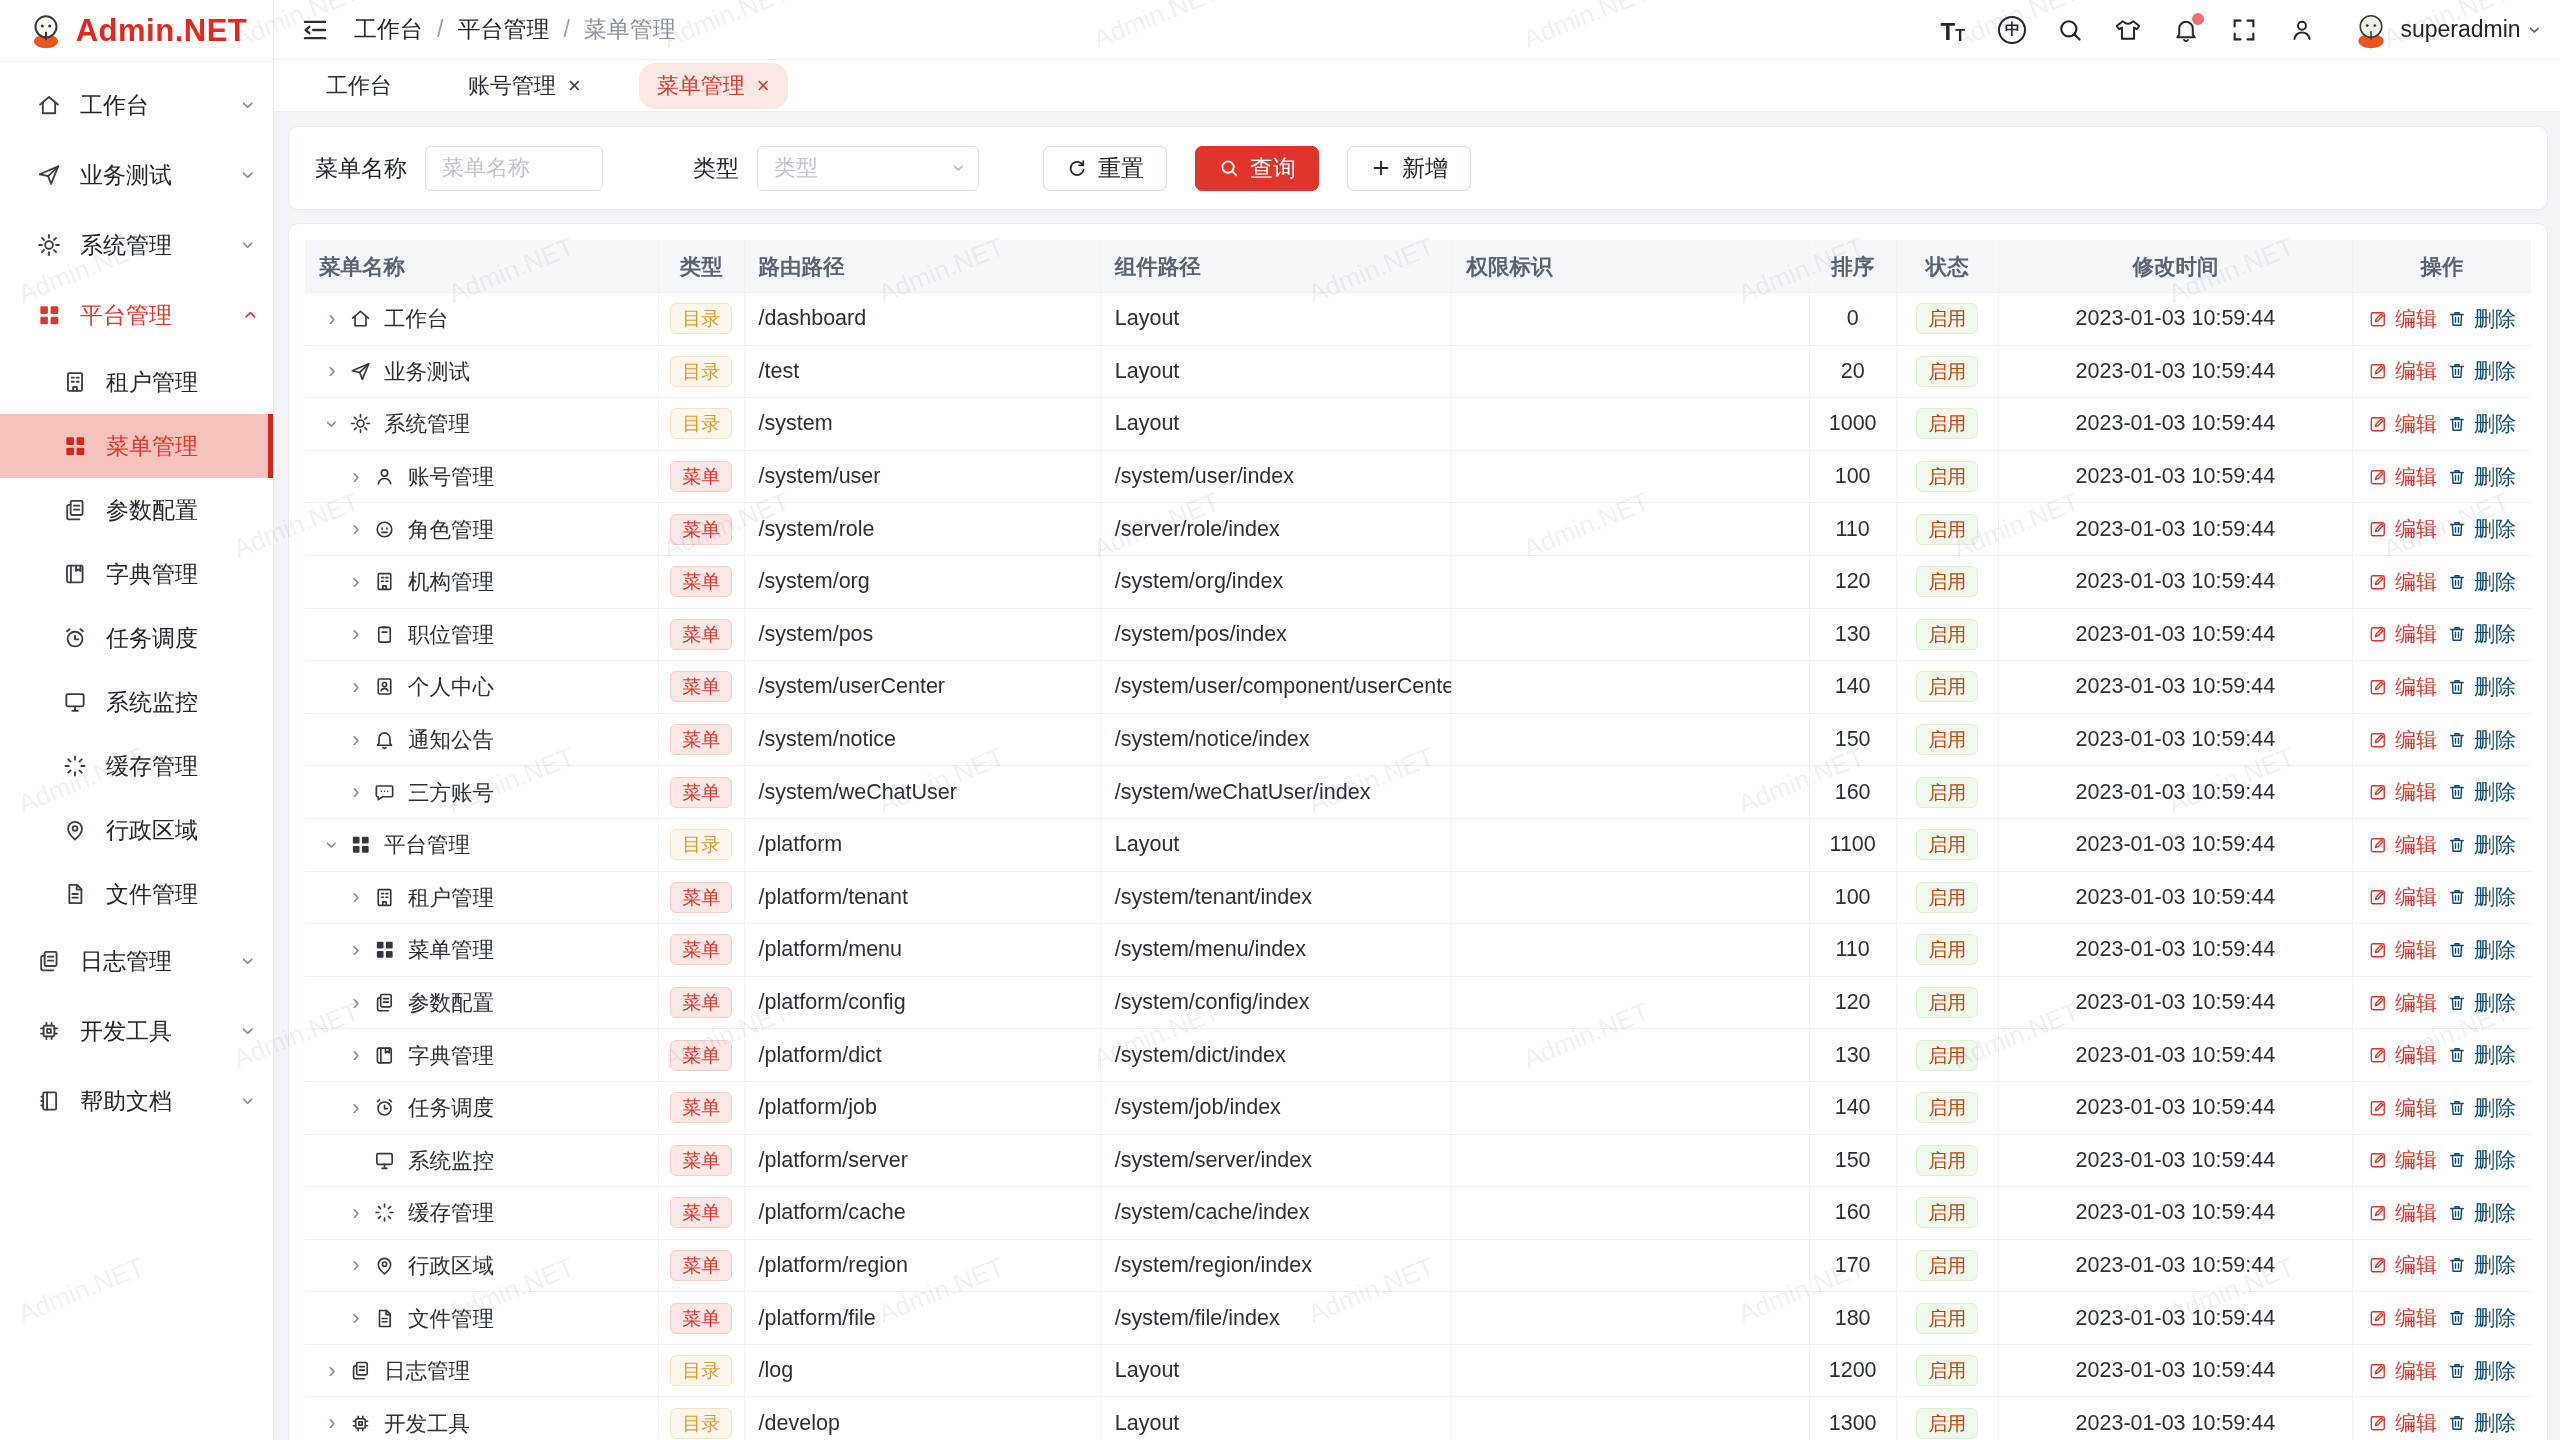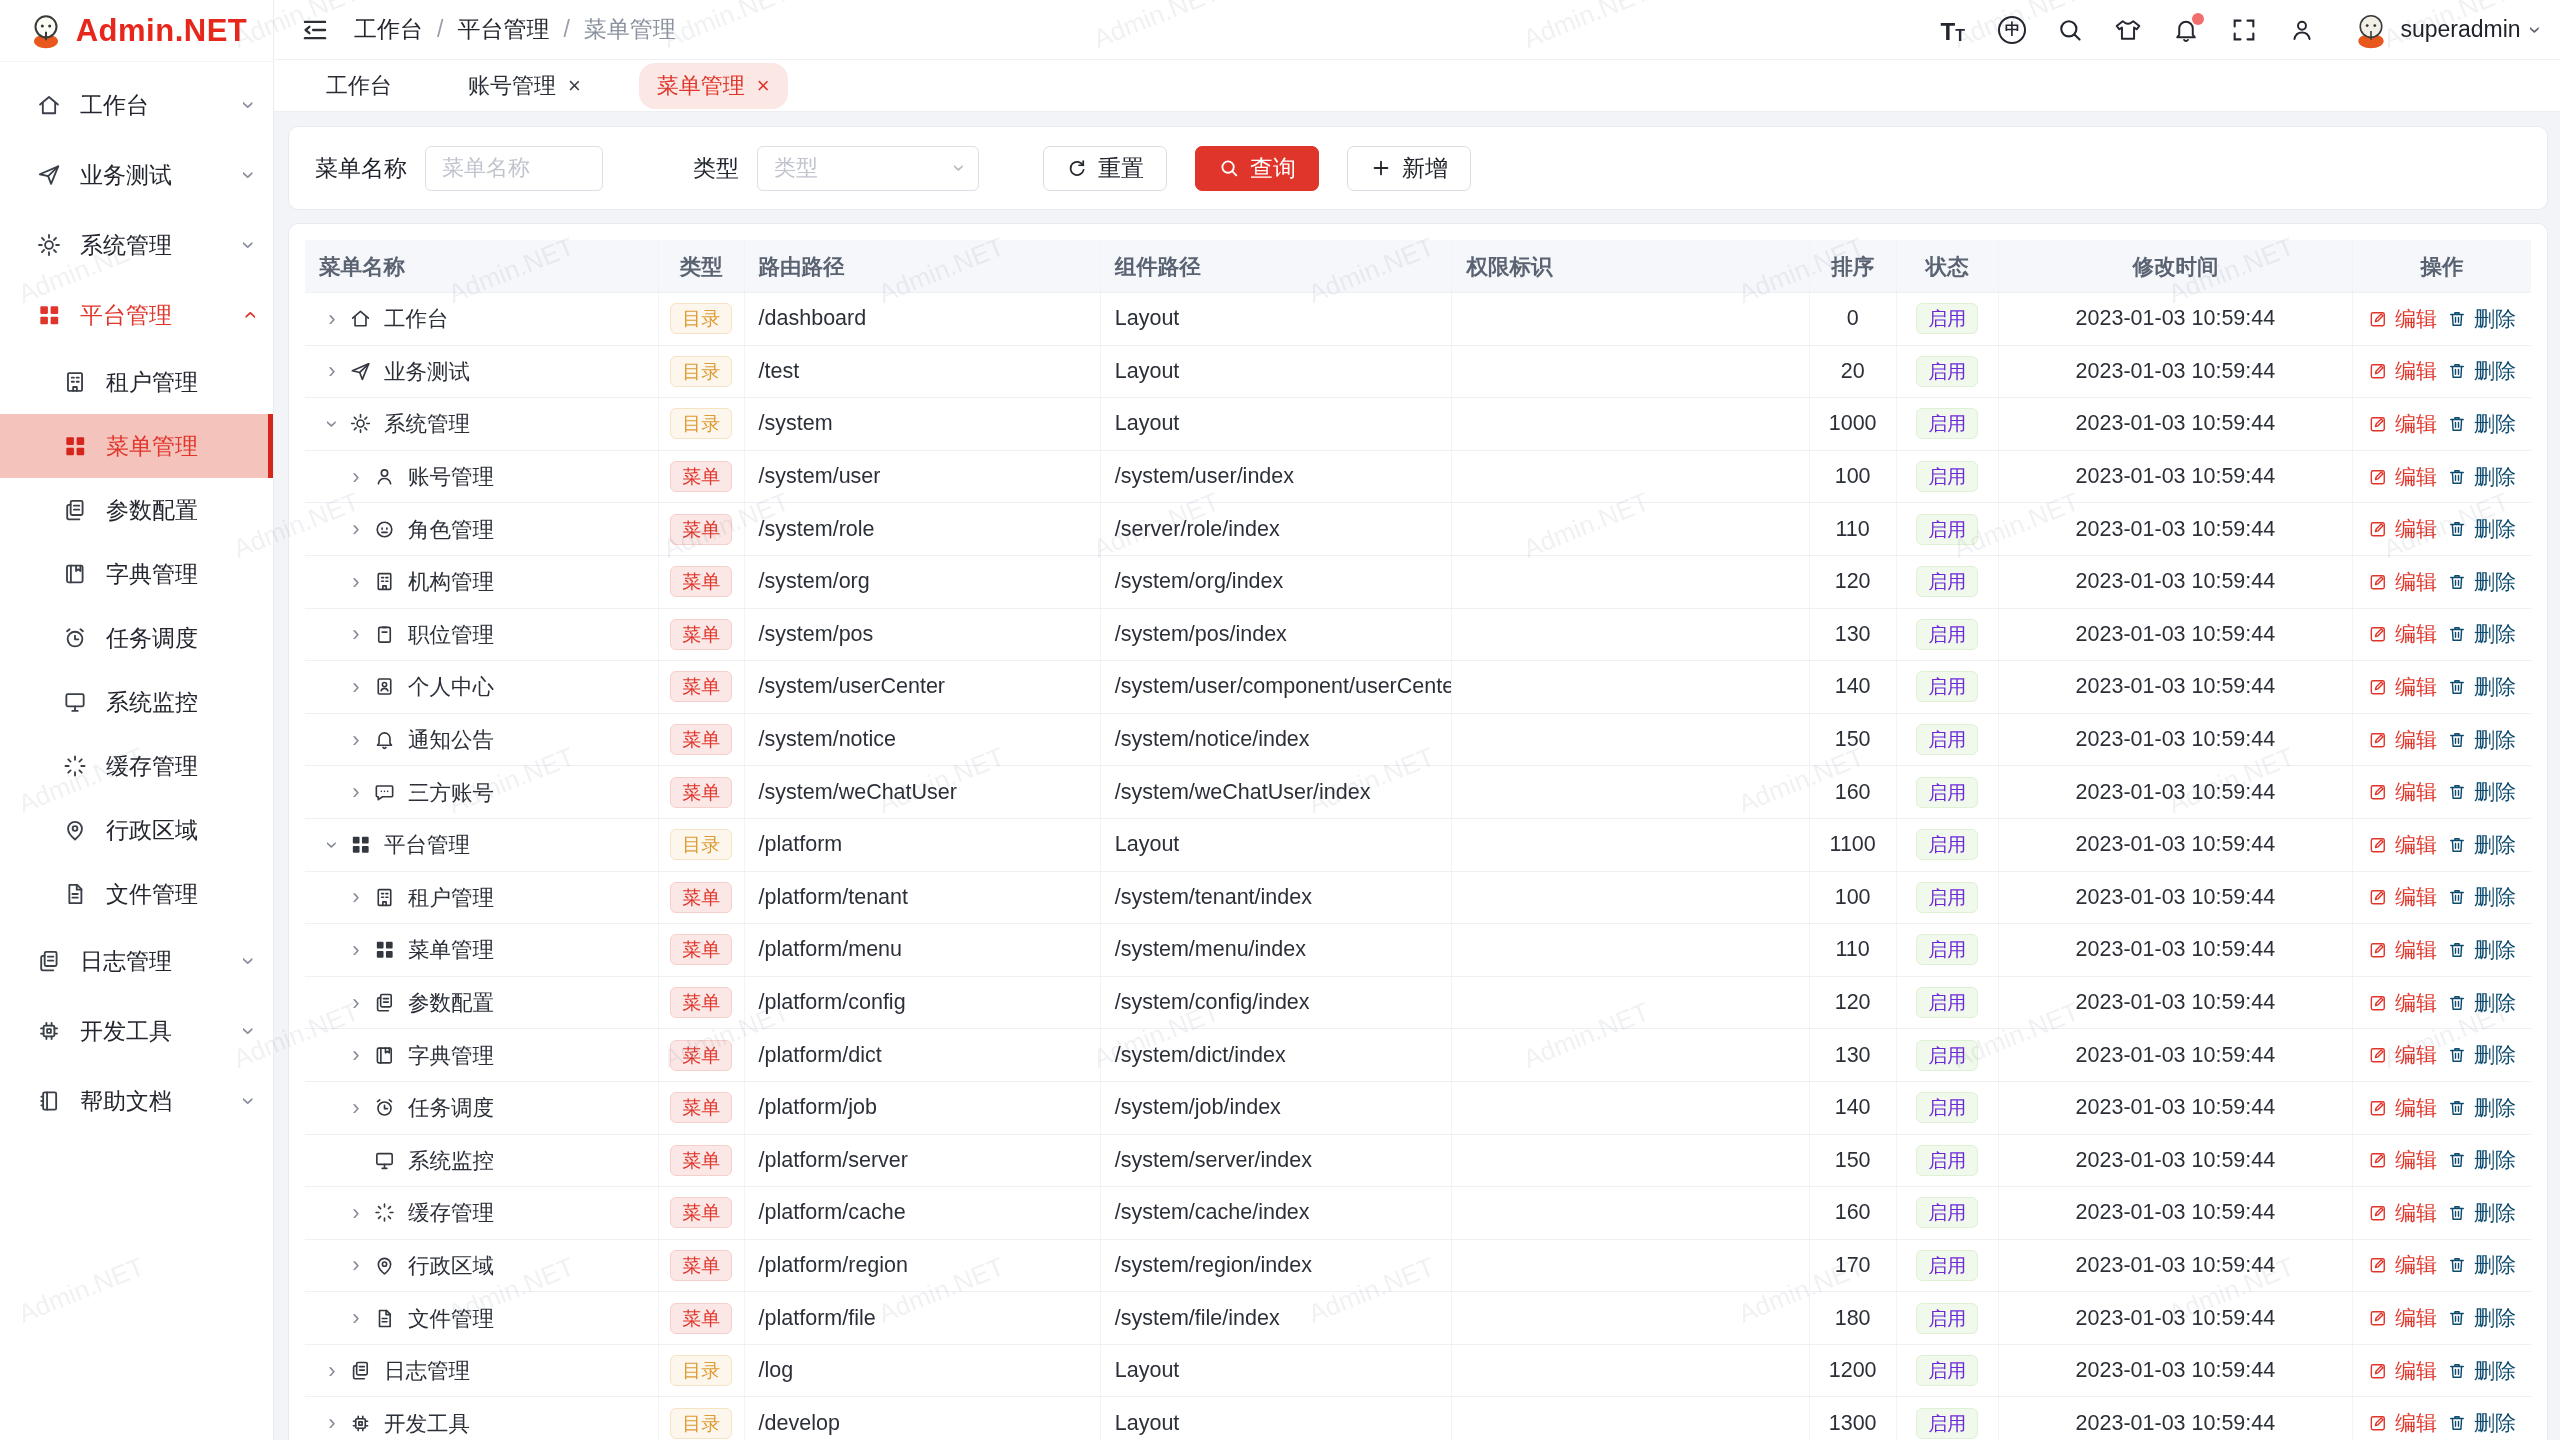--- a/index.html
+++ b/index.html
@@ -85,21 +85,21 @@
   .c8 { flex:0 0 15.9%; justify-content:center; }
   .c9 { flex:1; justify-content:center; }
   .tree-arrow { width:22px; color:#868c98; font-size:22px; margin-right:6px; display:inline-flex; justify-content:center; cursor:pointer; flex:0 0 22px; }
   .tree-arrow.down { transform:rotate(90deg); }
   .tree-arrow.hidden { visibility:hidden; }
   .row-icn { width:23px; height:23px; margin-right:12px; color:#33373f; flex:0 0 23px; }
   .row-icn svg, .icn svg { width:100%; height:100%; display:block; }
   .badge { font-size:19px; padding:5px 11px; border-radius:6px; line-height:1; }
   .badge.warn { color:#dd9b33; background:#fdf6ec; border:1px solid #f6e3c3; }
   .badge.danger { color:#e0352b; background:#fbe7e5; border:1px solid #f6cfcb; }
-  .badge.success { color:#6d28d9; background:#f0f9eb; border:1px solid #dff1d4; }
+  .badge.success { color:#c2410c; background:#f0f9eb; border:1px solid #dff1d4; }
   .op-link { display:inline-flex; align-items:center; gap:7px; cursor:pointer; font-size:21px; }
   .op-edit { color:#e0352b; margin-right:10px; }
   .op-del { color:#0c4a6e; }
   .op-link .oicon { width:20px; height:20px; display:inline-flex; }
   .op-link .oicon svg { width:100%; height:100%; }
 
   
   .wm-layer { position:absolute; inset:0; pointer-events:none; z-index:50; overflow:hidden; }
   .wm { position:absolute; transform:rotate(-22deg); color:rgba(70,80,100,0.08); font-size:26px; white-space:nowrap; }
 </style>

